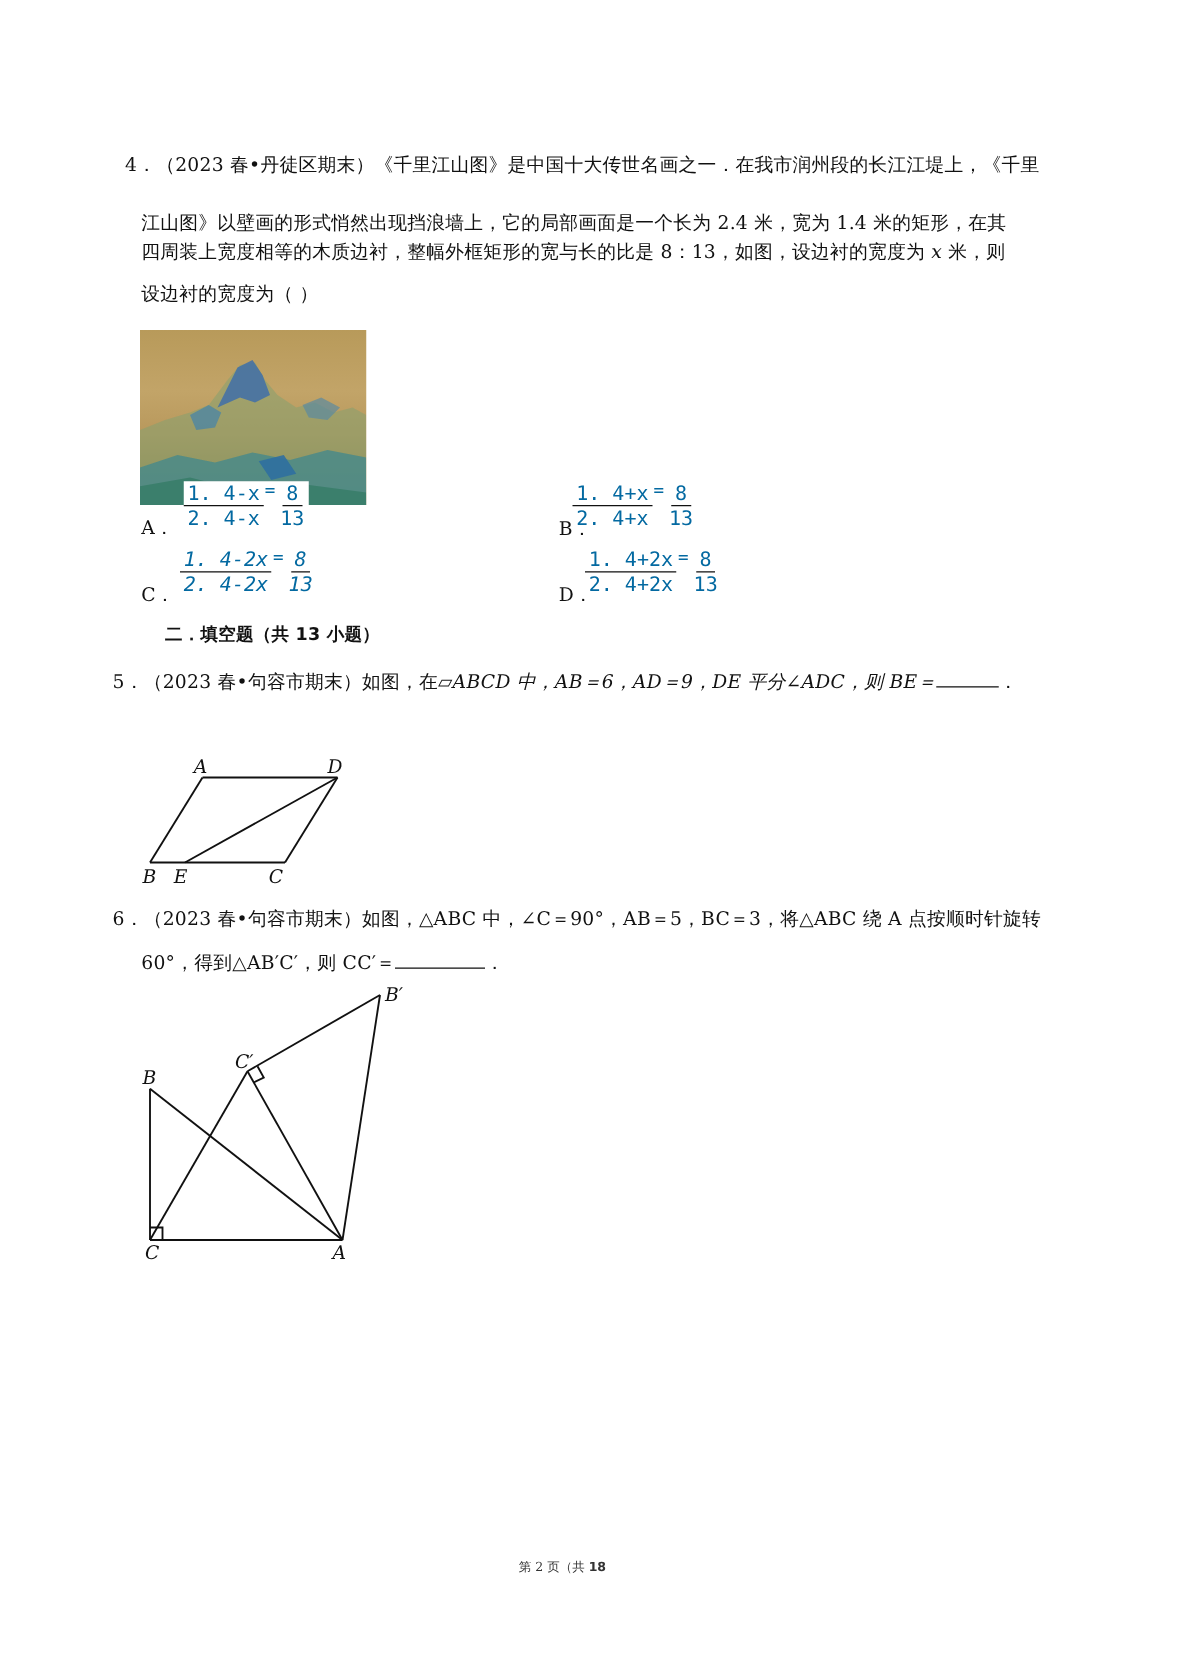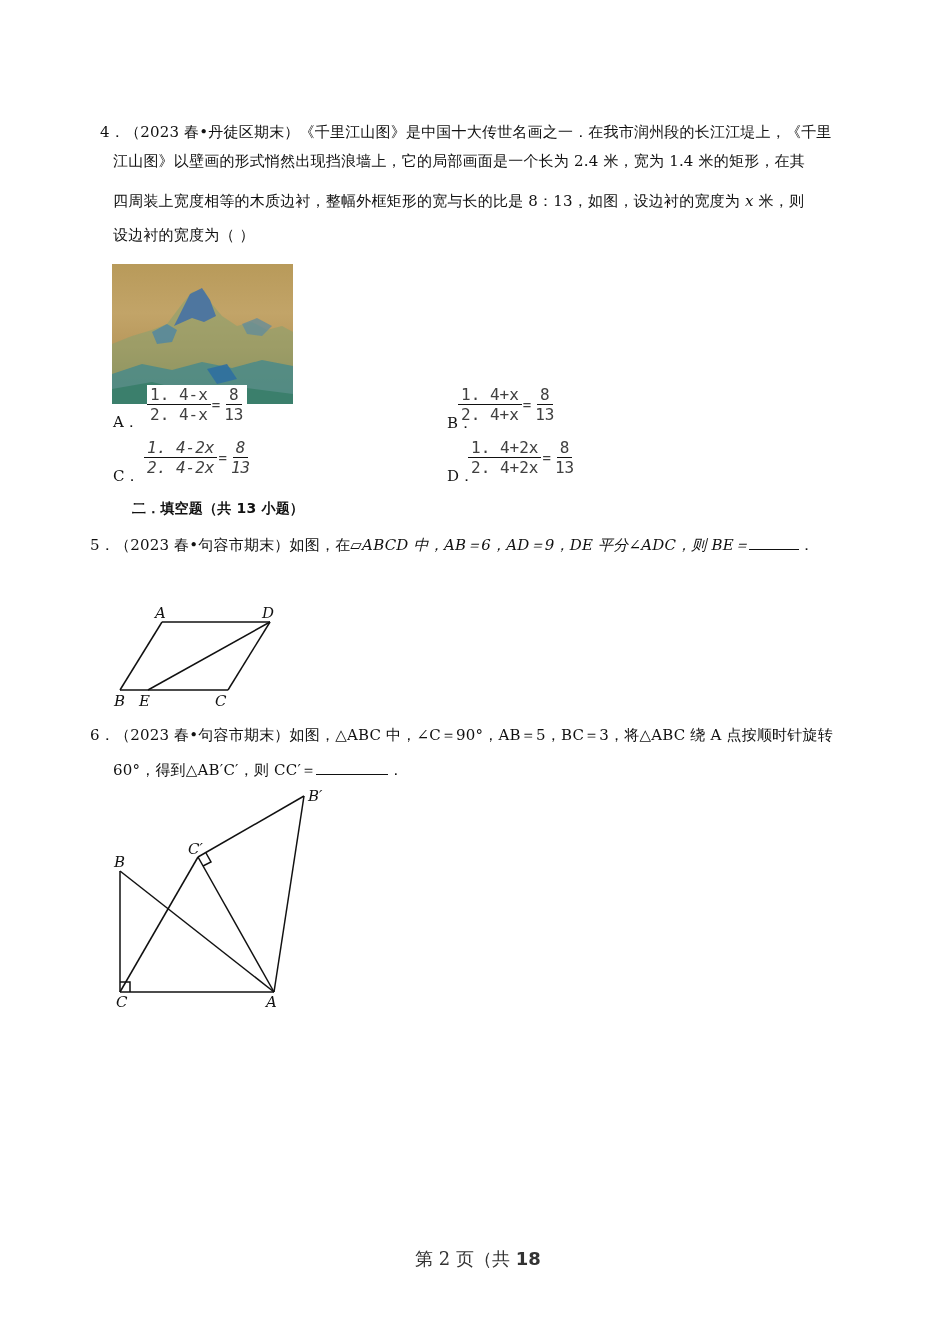--- a/index.html
+++ b/index.html
@@ -2,41 +2,41 @@
 <html><head>
   <meta charset="utf-8">
   <style>
     html, body { margin: 0; padding: 0; background: #ffffff; }
     body { width: 950px; height: 1344px; position: relative; overflow: hidden;
            font-family: "DejaVu Serif", "Liberation Serif", serif; color: #111; }
     .abs { position: absolute; }
     .line { font-size: 15px; line-height: 20px; white-space: nowrap; letter-spacing: 0.2px; }
     .painting { position: absolute; left: 112px; top: 264px; width: 181px; height: 140px; overflow: hidden;
                 background: linear-gradient(180deg, #b89a5a 0%, #c2a468 35%, #b8985c 60%, #9f8a52 80%, #6f7f55 100%); }
-    .frac { position: absolute; display: flex; align-items: center; font-family: "DejaVu Sans Mono", "Liberation Mono", monospace; font-size: 16px; color: #404040; }
+    .frac { position: absolute; display: flex; align-items: flex-start; font-family: "DejaVu Sans Mono", "Liberation Mono", monospace; font-size: 16px; color: #0369a1; }
     .frac .fr { display: inline-flex; flex-direction: column; align-items: center; }
     .frac .num { border-bottom: 1.5px solid #111; padding: 0 3px; line-height: 19px; }
     .frac .den { padding: 0 3px; line-height: 19px; }
     .frac .eq { padding: 0 1px; font-size: 14px; }
     .frac.onimg { background: #fff; }
     .opt { position: absolute; font-size: 15px; }
     .sec { font-weight: bold; font-family: "DejaVu Sans", "Liberation Sans", sans-serif; font-size: 14px; margin-left: 42px; }
     .blank { display: inline-block; border-bottom: 1px solid #111; height: 14px; vertical-align: baseline; }
     i { font-style: italic; }
-    .footer { position: absolute; top: 1247px; left: 415px; font-size: 18px; color: #333; }
+    .footer { position: absolute; top: 1247px; left: 415px; font-size: 10px; color: #333; }
     .footer b { font-family: "DejaVu Sans", "Liberation Sans", sans-serif; }
     svg text { font-family: "DejaVu Serif", "Liberation Serif", serif; font-style: italic; font-size: 15px; fill: #111; }
   </style>
 </head>
 <body>
 
 <div class="abs line" style="left:90px; top:122px;margin-left:10px;">
   <span>4．</span><span>（2023 春•丹徒区期末）《千里江山图》是中国十大传世名画之一．在我市润州段的长江江堤上，《千里</span>
 </div>
-<div class="abs line" style="left:113px; top:151px;text-align:right;">江山图》以壁画的形式悄然出现挡浪墙上，它的局部画面是一个长为  2.4 米，宽为 1.4 米的矩形，在其</div>
+<div class="abs line" style="left:113px; top:168px;text-align:right;">江山图》以壁画的形式悄然出现挡浪墙上，它的局部画面是一个长为  2.4 米，宽为 1.4 米的矩形，在其</div>
 <div class="abs line" style="left:113px; top:191px;">
   <span>四周装上宽度相等的木质边衬，整幅外框矩形的宽与长的比是  8：13，如图，设边衬的宽度为 </span><i>x</i><span> 米，则</span>
 </div>
 <div class="abs line" style="left:113px; top:225px;">设边衬的宽度为（  ）</div>
 
 <div class="painting" title="千里江山图局部">
   <svg width="181" height="140" viewBox="0 0 181 140">
     <path d="M0,80 L20,72 L40,66 L55,60 L70,40 L80,28 L92,26 L100,40 L110,52 L125,62 L140,58 L155,66 L170,62 L181,68 L181,140 L0,140 Z" fill="#8aa06e" opacity="0.6"></path>
     <path d="M62,62 L78,30 L90,24 L98,36 L104,52 L92,58 L80,54 Z" fill="#3f6fa8" opacity="0.85"></path>
     <path d="M40,68 L55,60 L65,66 L60,78 L45,80 Z" fill="#4d86a3" opacity="0.8"></path>

